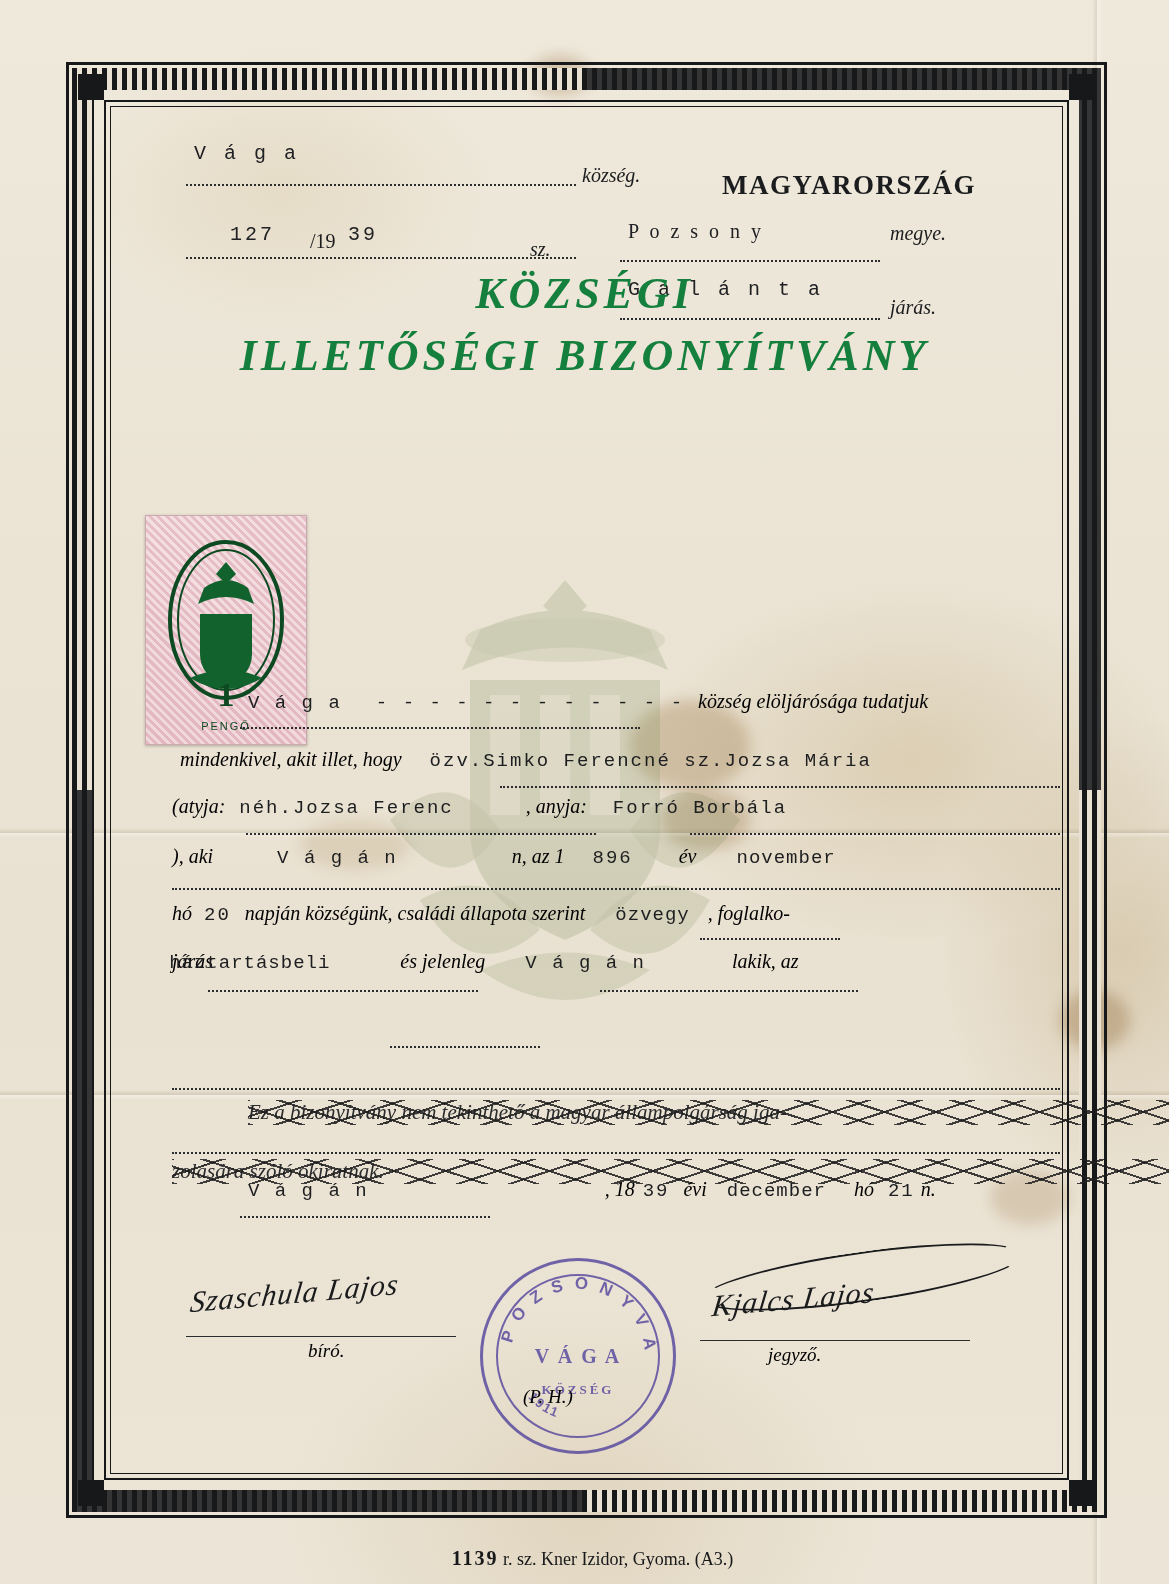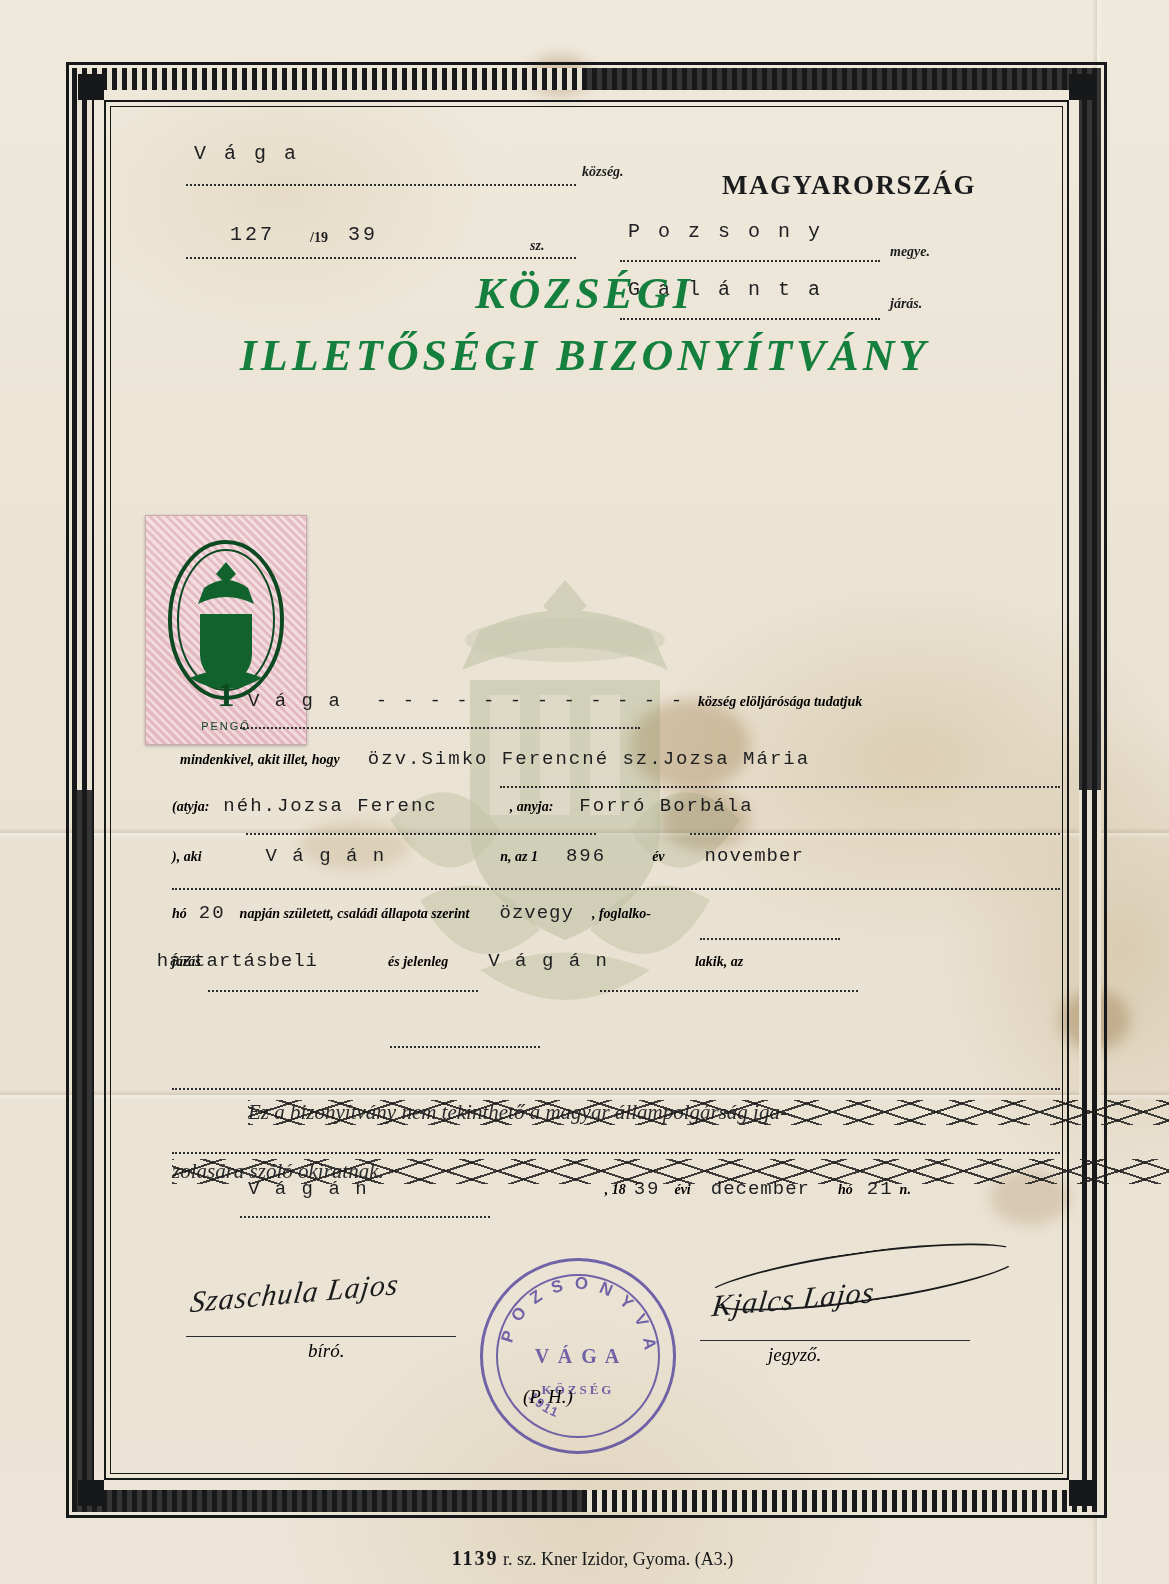--- a/index.html
+++ b/index.html
@@ -104,22 +104,21 @@
   .hdr-row { position: absolute; }
   .typed {
     font-family: "Liberation Mono", monospace;
     letter-spacing: 3px;
     font-size: 20px;
     color: #202124;
   }
   .printed-italic {
     font-family: "Liberation Serif", serif;
     font-style: italic;
-    font-size: 14px;
-    font-weight: bold;
+    font-size: 20px;
   }
   .dots {
     border-bottom: 2px dotted #2b2c2e;
     height: 0;
   }
   .solid-ul { border-bottom: 1.5px solid #2b2c2e; height: 0; }
 
   .country {
     font-family: "Liberation Serif", serif;
     font-weight: bold;
@@ -339,23 +338,23 @@
     <div class="hdr-row printed-italic" style="left:432px; top:44px;">község.</div>
 
     <div class="hdr-row typed" style="left:80px; top:103px;">127</div>
     <div class="hdr-row printed-italic" style="left:160px; top:110px; font-style:normal;">/19</div>
     <div class="hdr-row typed" style="left:198px; top:103px;">39</div>
     <div class="dots" style="position:absolute;left:36px;top:137px;width:390px;"></div>
     <div class="hdr-row printed-italic" style="left:380px; top:118px;">sz.</div>
 
     <div class="hdr-row country" style="left:572px; top:50px;">MAGYARORSZÁG</div>
 
-    <div class="hdr-row typed" style="left:478px; top:100px;">P o z s o n y</div>
+    <div class="hdr-row typed" style="left:478px; top:100px;font-family:Liberation Serif, serif;">P o z s o n y</div>
     <div class="dots" style="position:absolute;left:470px;top:140px;width:260px;"></div>
-    <div class="hdr-row printed-italic" style="left:740px; top:124px;">megye.</div>
+    <div class="hdr-row printed-italic" style="left:740px; top:102px;">megye.</div>
 
     <div class="hdr-row typed" style="left:478px; top:158px;">G a l á n t a</div>
     <div class="dots" style="position:absolute;left:470px;top:198px;width:260px;"></div>
     <div class="hdr-row printed-italic" style="left:740px; top:176px;">járás.</div>
   </div>
 
   <div class="title title1">KÖZSÉGI</div>
   <div class="title title2">ILLETŐSÉGI BIZONYÍTVÁNY</div>
 
   <div class="stamp">
@@ -403,21 +402,21 @@
     <span class="printed-italic" style="margin-left:110px;">n, az 1</span>
     <span class="fld" style="margin-left:24px;">896</span>
     <span class="printed-italic" style="margin-left:42px;">év</span>
     <span class="fld" style="margin-left:36px;letter-spacing:1px;">november</span>
   </div>
   <div class="dots" style="position:absolute;left:172px;top:888px;width:888px;"></div>
 
   <div class="bodyline" style="left:172px; top:902px;">
     <span class="printed-italic">hó</span>
     <span class="fld" style="margin-left:8px;">20</span>
-    <span class="printed-italic" style="margin-left:10px;">napján született, családi állapota szerint</span>
+    <span class="printed-italic" style="margin-left:10px;">napján községünk, családi állapota szerint</span>
     <span class="fld" style="margin-left:26px;letter-spacing:1px;">özvegy</span>
     <span class="printed-italic" style="margin-left:14px;">, foglalko-</span>
   </div>
   <div class="dots" style="position:absolute;left:700px;top:938px;width:140px;"></div>
 
   <div class="bodyline" style="left:172px; top:950px;">
     <span class="printed-italic">járás</span>
     <span class="fld" style="margin-left:-48px;letter-spacing:1px;">háztartásbeli</span>
     <span class="printed-italic" style="margin-left:66px;">és jelenleg</span>
     <span class="fld" style="margin-left:36px;">V á g á n</span>

